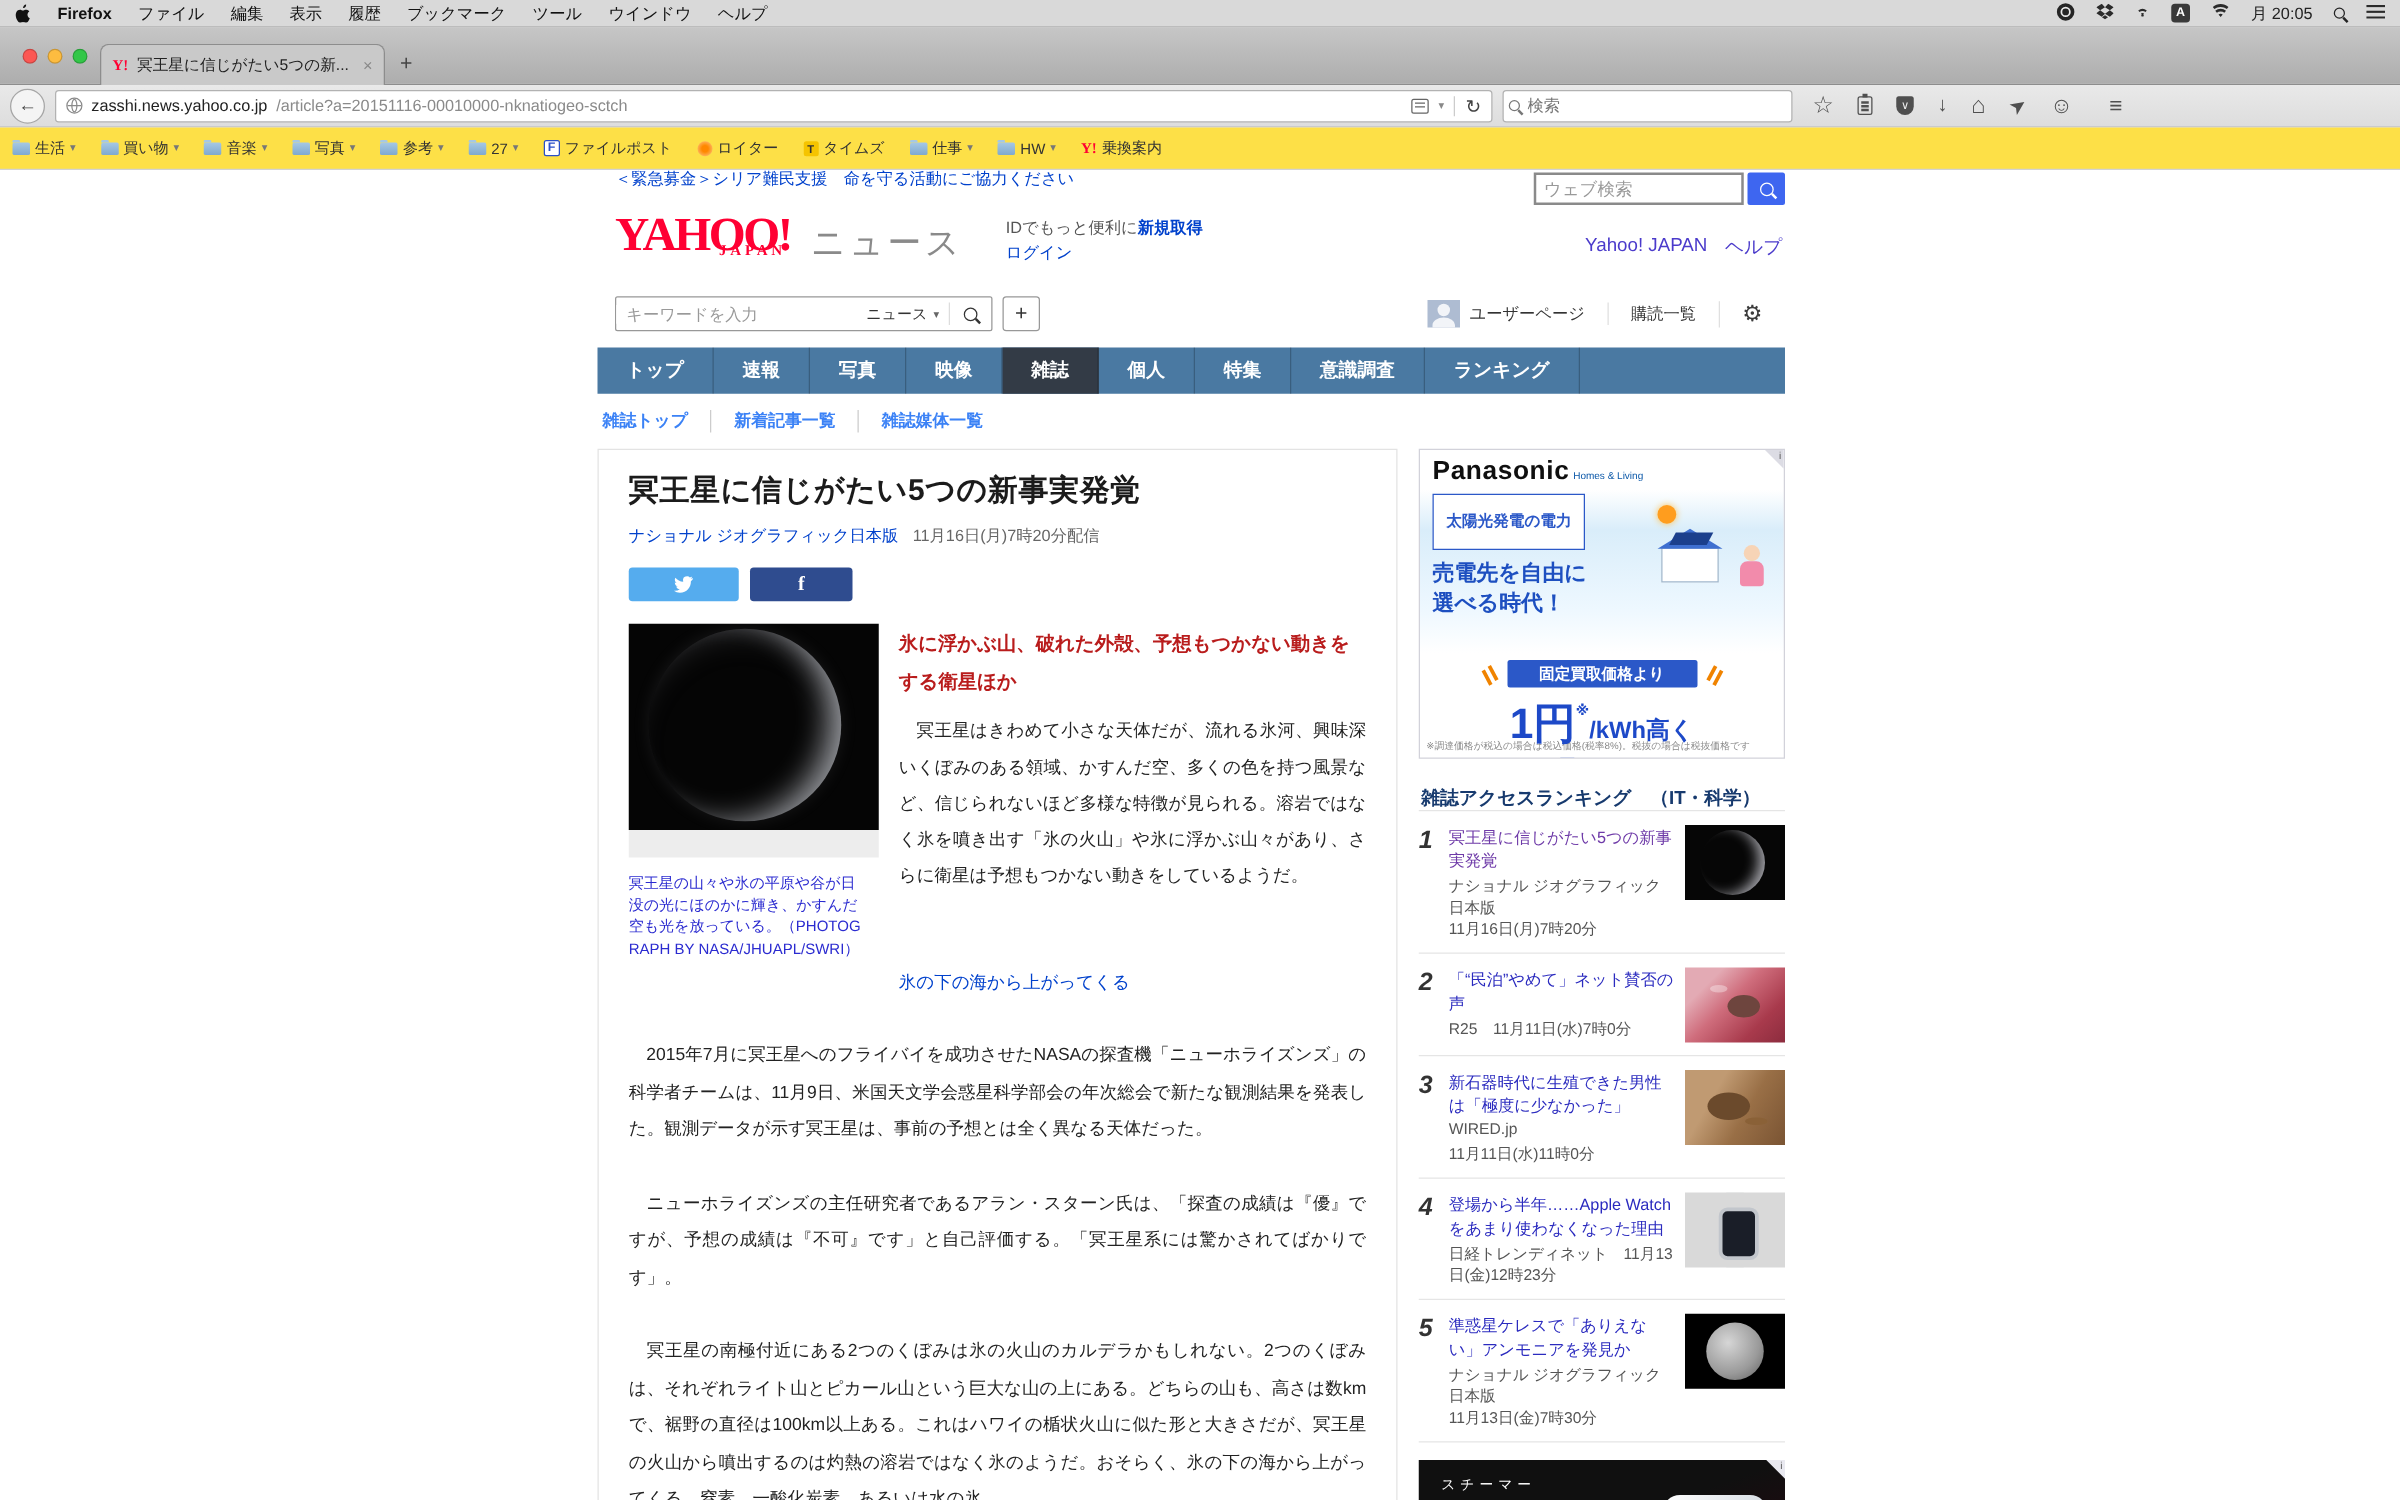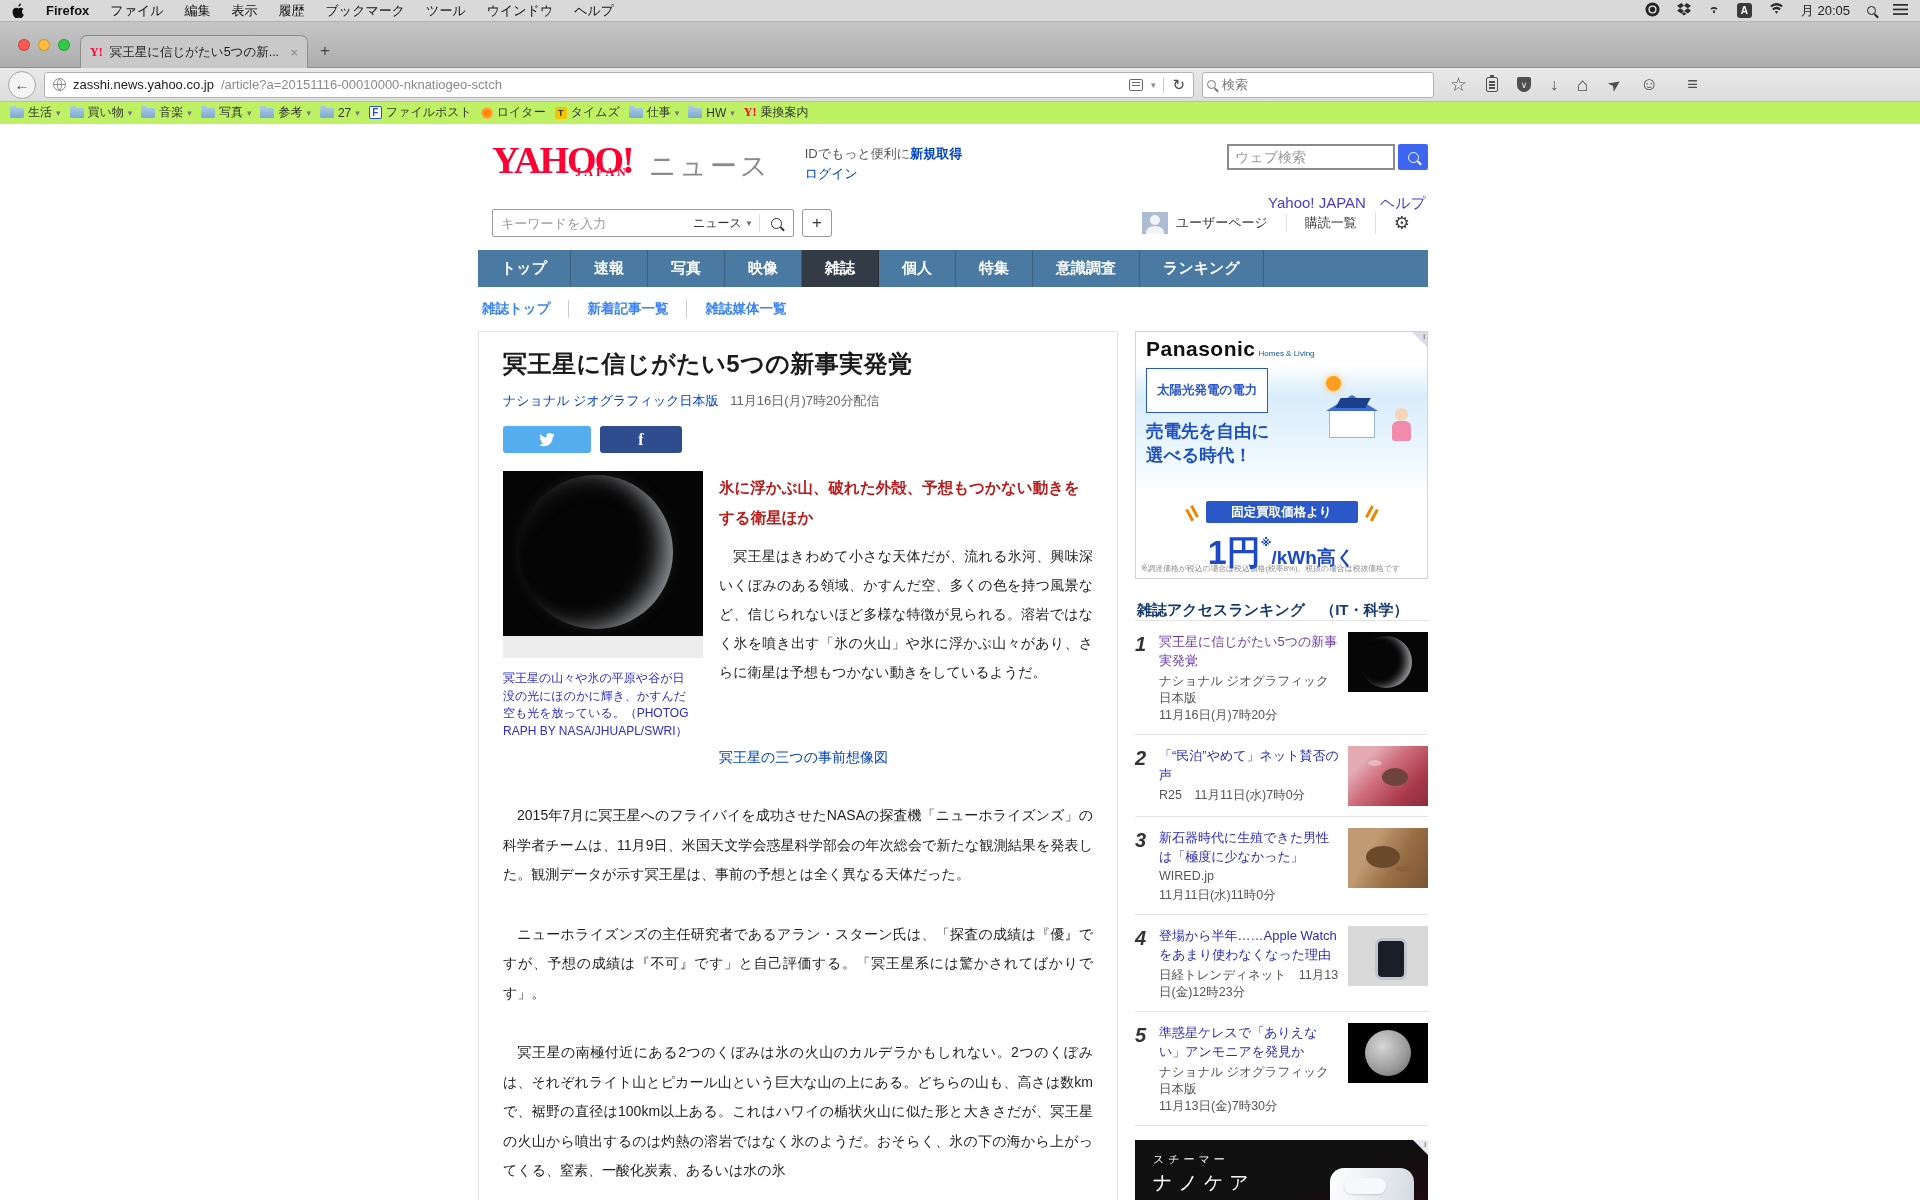--- a/index.html
+++ b/index.html
@@ -53,22 +53,22 @@
     display:flex;align-items:center;gap:6px;padding:0 4px;color:#777;flex:none;}
   .ffsearch input{border:none;outline:none;flex:1;font-size:13px;font-family:inherit;color:#333;background:transparent;}
   .tool-icons{display:flex;align-items:center;gap:19px;color:#4f4f4f;font-size:16px;margin:0 8px;}
   .clip{width:12px;height:15px;border:1.5px solid #4f4f4f;border-radius:2px;position:relative;}
   .clip::before{content:'';position:absolute;top:-3px;left:3px;width:4px;height:3px;background:#4f4f4f;}
   .clip::after{content:'';position:absolute;left:2px;right:2px;top:3px;height:1.5px;background:#4f4f4f;box-shadow:0 3px 0 #4f4f4f,0 6px 0 #4f4f4f;}
   .pocketV{width:14px;height:15px;background:#4f4f4f;border-radius:2px 2px 7px 7px;color:#eee;font-size:9px;
     display:flex;align-items:center;justify-content:center;}
   .hamb{font-size:18px;margin-left:10px;}
 
-  .bmbar{position:absolute;top:102px;left:0;right:0;height:22px;background:#bef264;border-bottom:1px solid #d2d2d2;
-    display:flex;align-items:center;gap:9px;padding:0 10px;font-size:12px;color:#333;z-index:40;}
+  .bmbar{position:absolute;top:102px;left:0;right:0;height:34px;background:#fde047;border-bottom:1px solid #d2d2d2;
+    display:flex;align-items:center;gap:20px;padding:0 10px;font-size:12px;color:#333;z-index:40;}
   .bm{display:flex;align-items:center;gap:4px;white-space:nowrap;}
   .folder{width:14px;height:10px;background:linear-gradient(#a6c8e4,#7fa9cf);border-radius:1.5px;position:relative;flex:none;}
   .folder::before{content:'';position:absolute;top:-2px;left:0;width:6px;height:2px;background:#a6c8e4;border-radius:1px 1px 0 0;}
   .bm .caret{color:#777;font-size:9px;}
   .fpost{width:13px;height:13px;border:1px solid #2a50c8;background:#fff;color:#2a50c8;font-weight:bold;font-size:10px;
     display:flex;align-items:center;justify-content:center;border-radius:2px;}
   .royt{width:12px;height:12px;border-radius:50%;background:radial-gradient(circle,#ff8800 30%,#ffb054 70%);}
   .tms{width:12px;height:12px;background:#f5c400;border-radius:2px;color:#333;font-size:9px;font-weight:bold;
     display:flex;align-items:center;justify-content:center;}
   .ybm{color:#f03;font-weight:bold;font-size:12px;font-family:"Liberation Serif",serif;}
@@ -363,20 +363,23 @@
       </span>
     <span class="bm">
         <span class="ybm">Y!</span>
         <span>乗換案内</span>
       </span>
   </div>
 
   <div class="pagearea">
     <div class="content">
 
+      <div class="promo">
+        <a class="bl">＜緊急募金＞シリア難民支援　命を守る活動にご協力ください</a>
+      </div>
 
       <div class="websearch">
         <input placeholder="ウェブ検索" style="">
         <span class="ws-btn">
             <span class="mag big"></span>
           </span>
       </div>
       <div class="helplinks">
         <span>Yahoo! JAPAN</span>
         <span>ヘルプ</span>
@@ -454,21 +457,21 @@
 
           <div class="lead-row">
             <div class="figure">
               <div class="photo"></div>
               <div class="photo-strip"></div>
               <div class="caption">冥王星の山々や氷の平原や谷が日没の光にほのかに輝き、かすんだ空も光を放っている。（PHOTOGRAPH BY NASA/JHUAPL/SWRI）</div>
             </div>
             <div class="lead-col">
               <div class="lead-sub">氷に浮かぶ山、破れた外殻、予想もつかない動きをする衛星ほか</div>
               <div class="lead-body">　冥王星はきわめて小さな天体だが、流れる氷河、興味深いくぼみのある領域、かすんだ空、多くの色を持つ風景など、信じられないほど多様な特徴が見られる。溶岩ではなく氷を噴き出す「氷の火山」や氷に浮かぶ山々があり、さらに衛星は予想もつかない動きをしているようだ。</div>
-              <div class="related"><a class="bl">冥王星の三つの事前想像図</a></div>
+              <div class="related"><a class="bl">氷の下の海から上がってくる</a></div>
             </div>
           </div>
 
           <div class="paras">
             <p>　2015年7月に冥王星へのフライバイを成功させたNASAの探査機「ニューホライズンズ」の科学者チームは、11月9日、米国天文学会惑星科学部会の年次総会で新たな観測結果を発表した。観測データが示す冥王星は、事前の予想とは全く異なる天体だった。</p>
             <p>　ニューホライズンズの主任研究者であるアラン・スターン氏は、「探査の成績は『優』ですが、予想の成績は『不可』です」と自己評価する。「冥王星系には驚かされてばかりです」。</p>
             <p>　冥王星の南極付近にある2つのくぼみは氷の火山のカルデラかもしれない。2つのくぼみは、それぞれライト山とピカール山という巨大な山の上にある。どちらの山も、高さは数kmで、裾野の直径は100km以上ある。これはハワイの楯状火山に似た形と大きさだが、冥王星の火山から噴出するのは灼熱の溶岩ではなく氷のようだ。おそらく、氷の下の海から上がってくる、窒素、一酸化炭素、あるいは水の氷</p>
           </div>
         </div>
 

